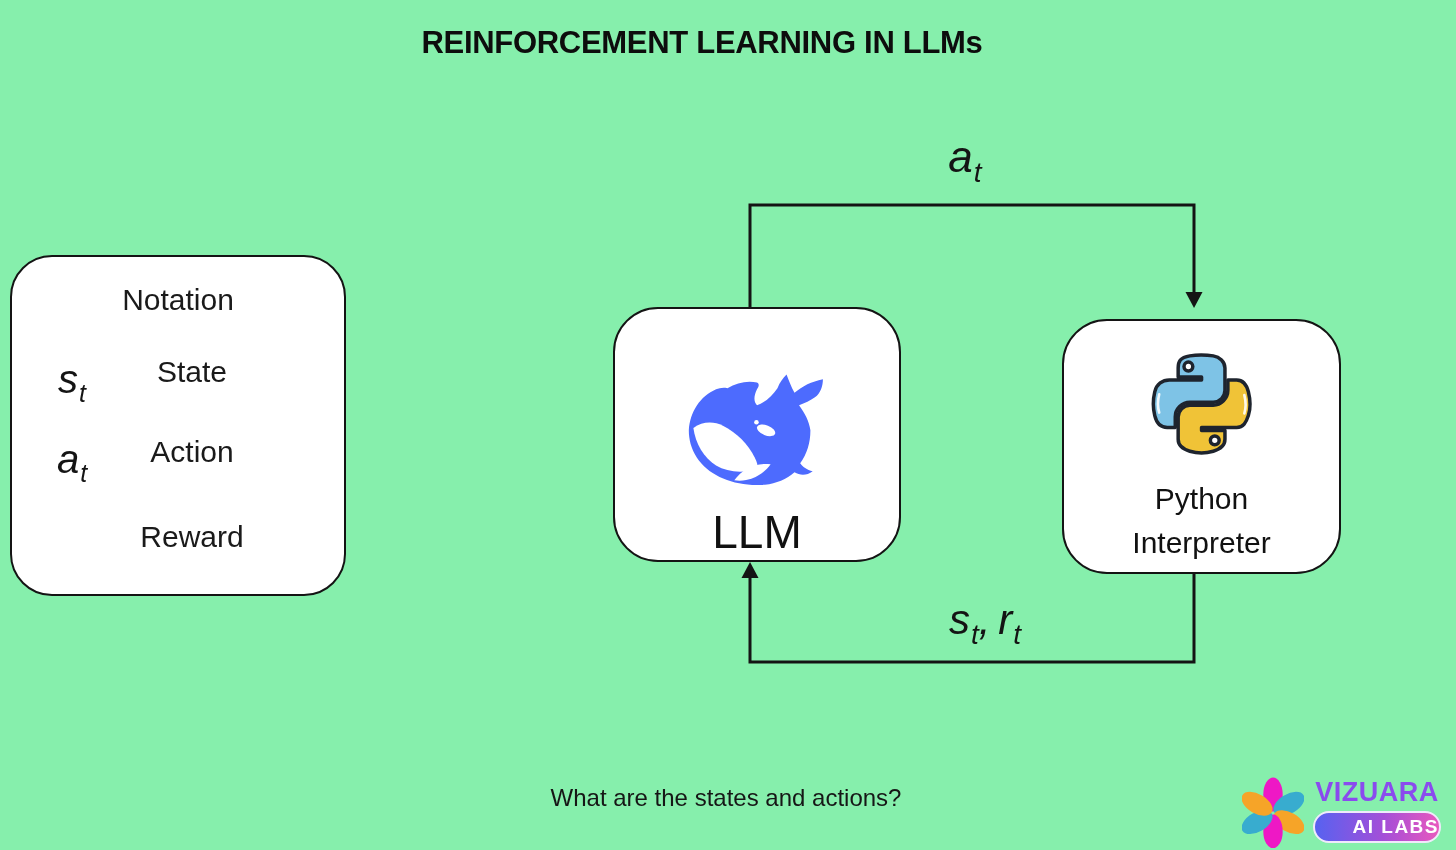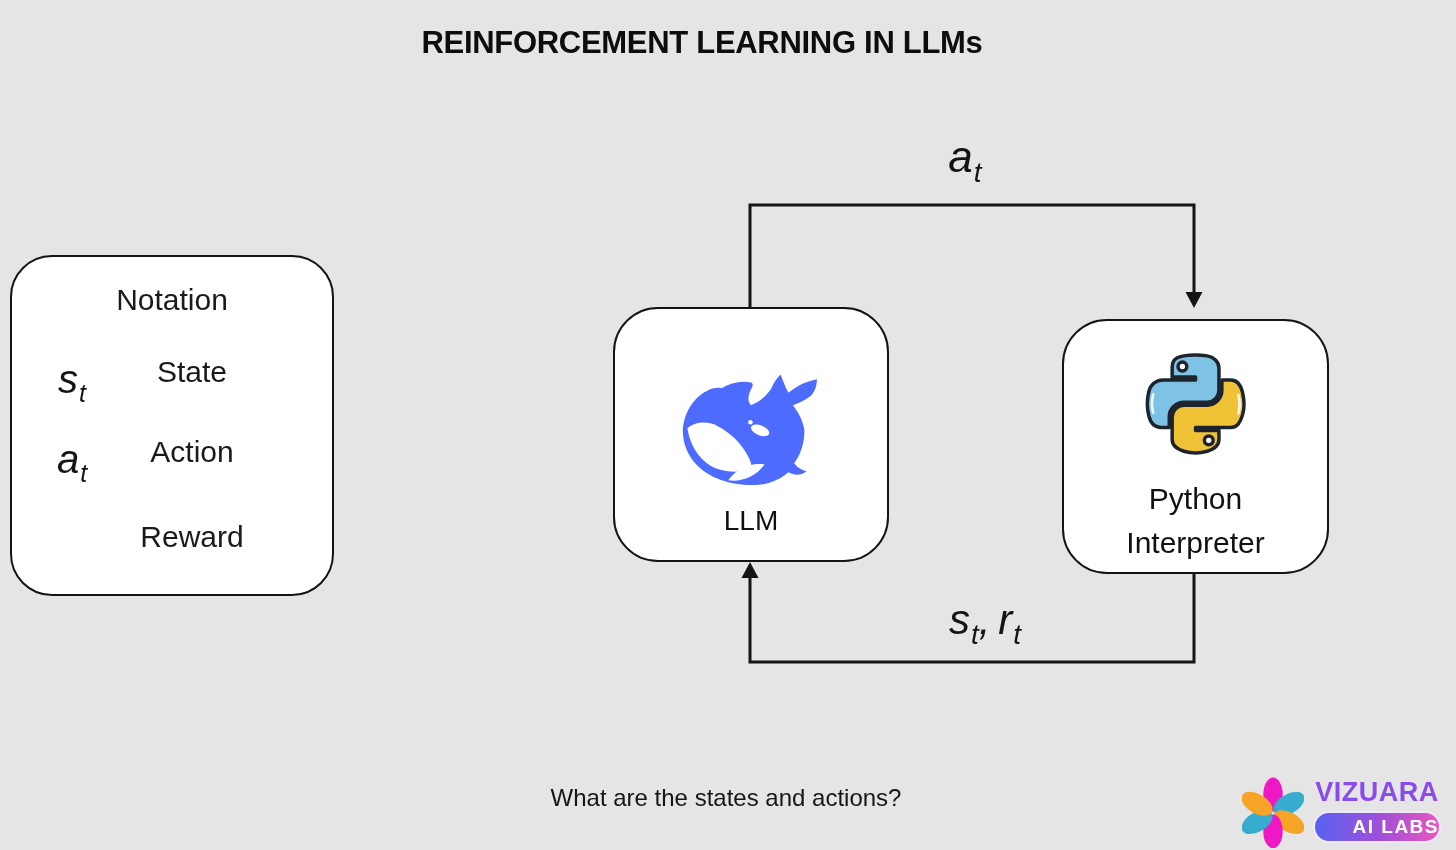--- a/index.html
+++ b/index.html
@@ -1,44 +1,44 @@
 <!DOCTYPE html>
 <html><head>
 <meta charset="utf-8">
 <style>
   html,body{margin:0;padding:0;background:#ffffff;}
   .canvas{
-    position:relative;width:1456px;height:850px;background:#e5e5e5;overflow:hidden;
+    position:relative;width:1456px;height:850px;background:#86efac;overflow:hidden;
     font-family:"Liberation Sans",sans-serif;color:#141414;
   }
   .title{
     position:absolute;top:25px;left:0;width:1404px;text-align:center;
     font-size:31px;font-weight:700;letter-spacing:-0.3px;color:#0d0d0d;
   }
   .arrows{position:absolute;left:0;top:0;}
   .box{
-    position:absolute;background:#fff;border:2.6px solid #141414;border-radius:45px;
+    position:absolute;background:#fff;border:2.6px solid #141414;border-radius:45px;padding-left:12px;
   }
   .notation-box{left:10px;top:255px;width:320px;height:337px;border-radius:42px;}
   .notation-header{
     position:absolute;top:26px;left:0;width:100%;text-align:center;font-size:30px;color:#1a1a1a;
   }
   .nrow{position:absolute;left:0;width:100%;height:50px;}
   .nrow.r0{top:90px;} .nrow.r1{top:170px;} .nrow.r2{top:255px;}
   .nsym{position:absolute;left:18px;width:84px;text-align:center;line-height:64px;}
   .nlabel{position:absolute;left:100px;width:160px;text-align:center;font-size:30px;line-height:50px;color:#1a1a1a;}
   .math{font-family:Liberation Sans, sans-serif;font-style:italic;font-weight:500;color:#141414;}
   .math .mm{font-size:40px;}
   .math .ms{font-size:25px;position:relative;top:9px;margin-left:1px;}
   .llm-box{left:613px;top:307px;width:272px;height:251px;}
   .py-box{left:1062px;top:319px;width:263px;height:251px;}
   .box-icon{position:absolute;left:0;width:100%;text-align:center;}
   .llm-icon{top:62px;}
   .py-icon{top:27px;}
-  .llm-label{position:absolute;top:196px;left:0;width:100%;text-align:center;font-size:28px;color:#111;}
+  .llm-label{position:absolute;top:196px;left:0;width:100%;text-align:center;font-size:46px;color:#111;}
   .py-label{position:absolute;top:156px;left:0;width:100%;text-align:center;font-size:30px;line-height:44px;color:#111;}
   .arrow-label{position:absolute;text-align:center;}
   .arrow-label .mm{font-size:44px;}
   .arrow-label .ms{font-size:28px;top:10px;}
   .label-at{left:880px;top:132px;width:170px;}
   .label-strt{left:855px;top:596px;width:260px;}
   .label-strt .mm{font-size:42px;}
   .sep{margin-right:8px;}
   .question{
     position:absolute;top:784px;left:0;width:1452px;text-align:center;

